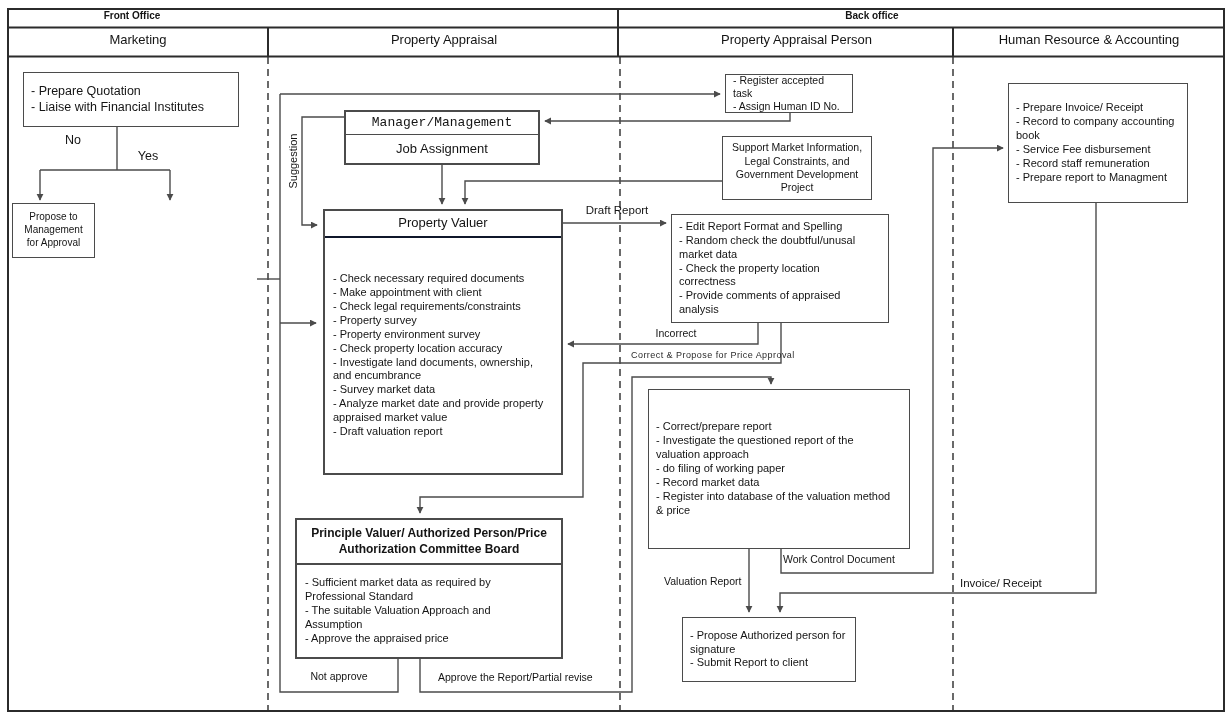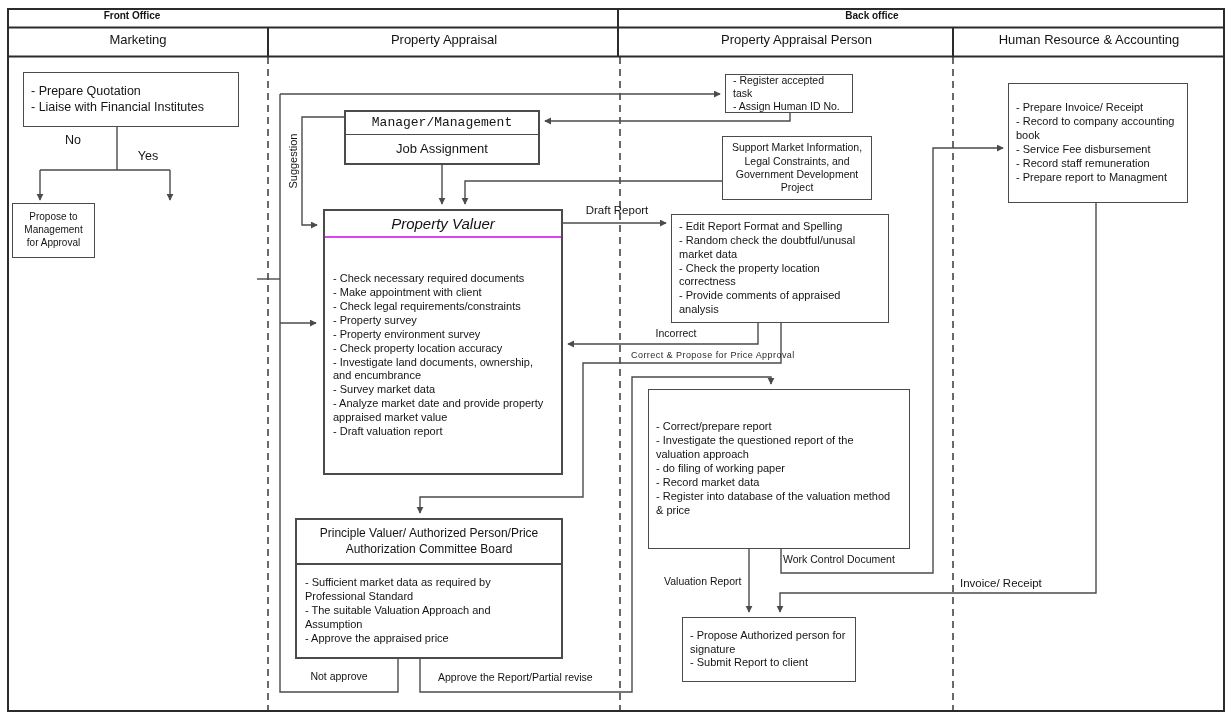--- a/index.html
+++ b/index.html
@@ -24,25 +24,25 @@
   .l-pa{left:268px;top:33px;width:352px;}
   .l-pas{left:630px;top:33px;width:333px;}
   .l-hraccount{left:953px;top:33px;width:272px;}
   
   .b-quote{left:23px;top:72px;width:216px;height:55px;font-size:12.5px;}
   .b-mkpropose{left:12px;top:203px;width:83px;height:55px;font-size:10px;}
   .b-mkcheck{left:105px;top:203px;width:152px;height:109px;font-size:11.5px;}
   .b-mgr{left:344px;top:110px;width:196px;height:55px;font-size:13px;}
   .b-mgr .cell-top{height:22px;}
   .b-valuer{left:323px;top:209px;width:240px;height:266px;padding:0;display:flex;flex-direction:column;align-items:stretch;}
-  .b-valuer .hd{height:25px;border-bottom:2px solid #d946ef;display:flex;align-items:center;justify-content:center;font-size:15px;font-style:italic;}
+  .b-valuer .hd{height:25px;border-bottom:2px solid #0f172a;display:flex;align-items:center;justify-content:center;font-size:13px;}
   .b-valuer .bd{flex:1;display:flex;align-items:center;padding:0 6px 0 8px;white-space:pre-line;font-size:11px;}
   .b-principle{left:295px;top:518px;width:268px;height:141px;padding:0;display:flex;flex-direction:column;align-items:stretch;}
   .b-principle .hd{height:43px;border-bottom:2px solid #4b4b4b;display:flex;align-items:center;justify-content:center;
-                   text-align:center;white-space:pre-line;font-size:12px;line-height:1.3;}
+                   text-align:center;white-space:pre-line;font-size:12px;line-height:1.3;font-weight:bold;}
   .b-principle .bd{flex:1;display:flex;align-items:center;padding:0 6px 0 8px;white-space:pre-line;font-size:11px;}
   .b-register{left:725px;top:74px;width:128px;height:39px;font-size:10.5px;}
   .b-support{left:722px;top:136px;width:150px;height:64px;font-size:10.5px;}
   .b-edit{left:671px;top:214px;width:218px;height:109px;font-size:11px;}
   .b-correct{left:648px;top:389px;width:262px;height:160px;font-size:11px;}
   .b-propose2{left:682px;top:617px;width:174px;height:65px;font-size:11px;}
   .b-hr{left:1008px;top:83px;width:180px;height:120px;font-size:11px;}
   
   .l-no{left:58px;top:134px;width:30px;font-size:12.5px;}
   .l-yes{left:133px;top:150px;width:30px;font-size:12.5px;}

